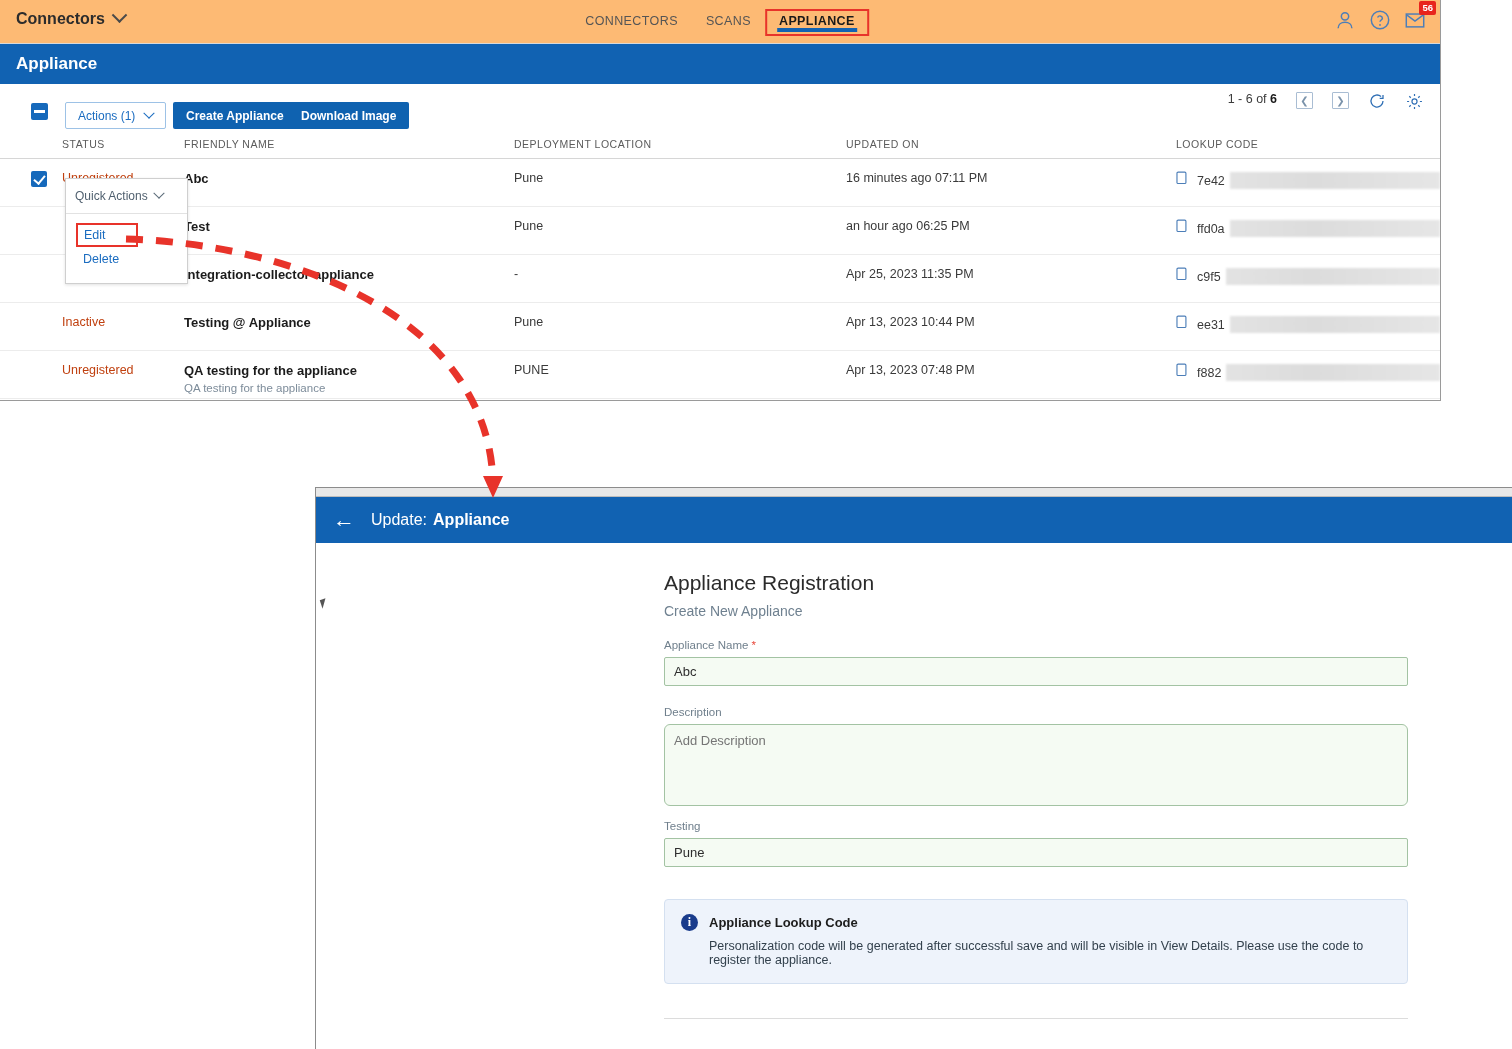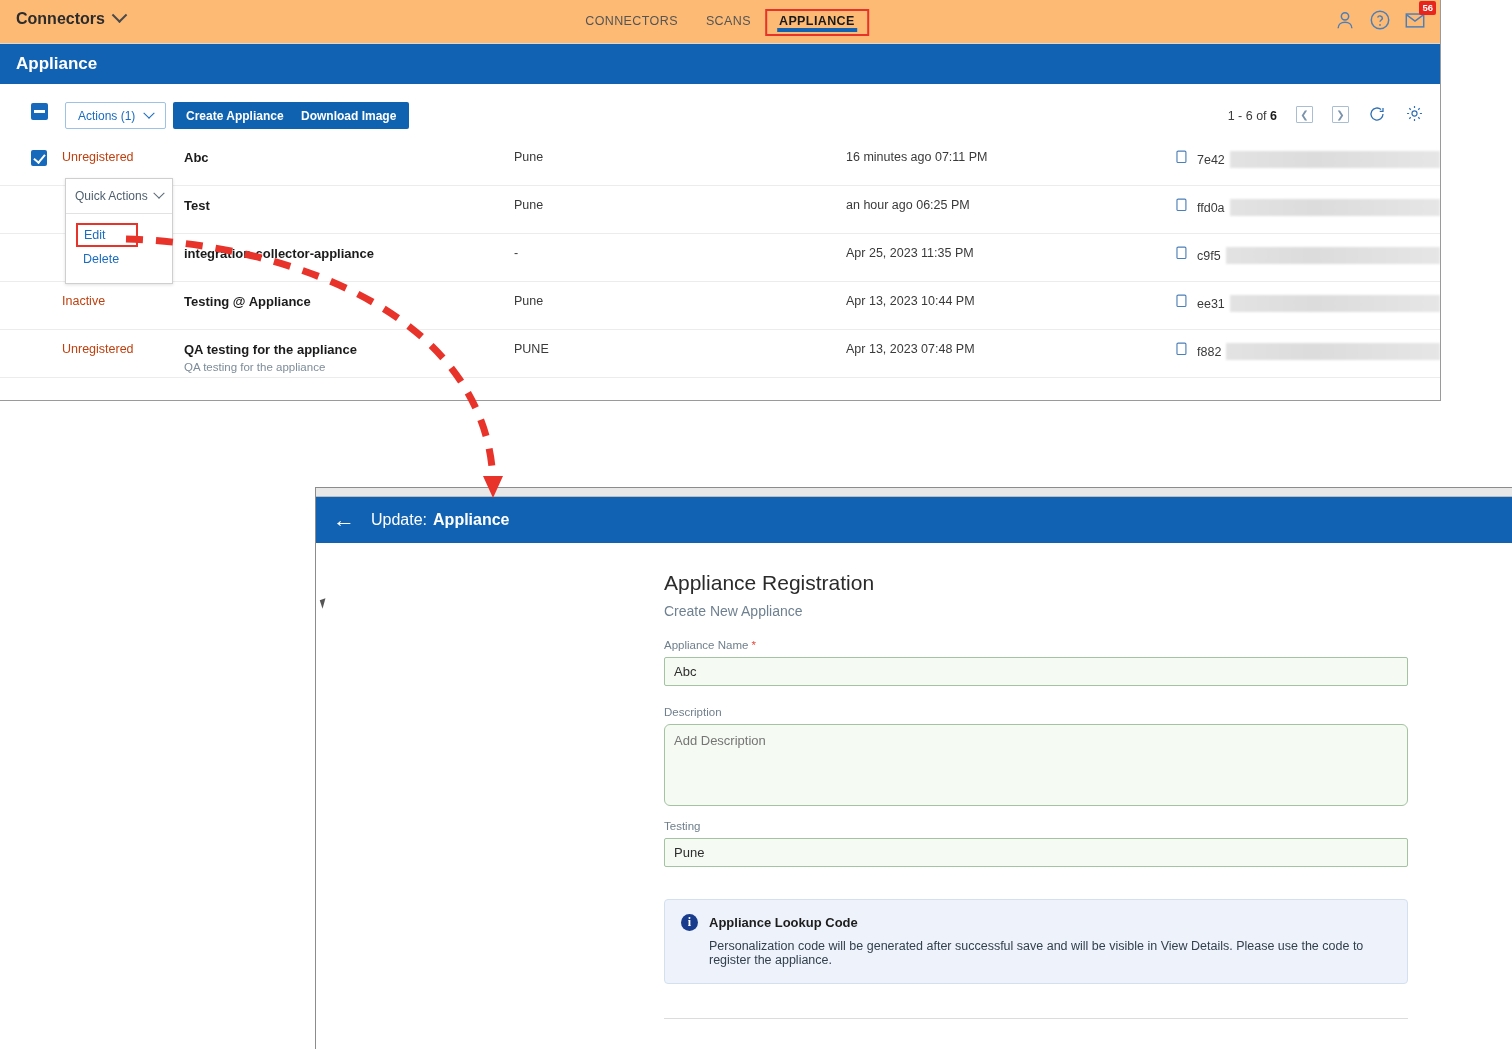--- a/index.html
+++ b/index.html
@@ -86,22 +86,22 @@
   .btn-primary-sm {
     position: absolute; top: 18px; height: 27px;
     display: flex; align-items: center; justify-content:center;
     background: #0f62b0; color: #fff; font-size: 12px; font-weight: bold;
     padding: 0 13px; border: none; border-radius: 2px; cursor: pointer;
   }
   #btn-create { left: 173px; }
   #btn-download { left: 288px; }
 
   .pager {
-    position: absolute; right: 16px; top: 20px;
-    display: flex; align-items: flex-end; gap: 19px;
+    position: absolute; right: 16px; top: 8px;
+    display: flex; align-items: flex-start; gap: 19px;
     font-size: 12.5px; color: #3c3c3c;
   }
   .pager b { color: #1a1a1a; }
   .pg-btn {
     width: 17px; height: 17px; border: 1px solid #a9bdd3; color:#7b93ab;
     display: flex; align-items:center; justify-content:center; font-size: 10px;
     border-radius: 1px; cursor: pointer; background:#fff;
   }
   .ic-btn { color: #2f6fb5; cursor: pointer; display:flex; }
 
@@ -140,21 +140,21 @@
   .copy-ic { width: 13px; height: 15px; flex: none; }
   .code-txt { font-size: 12.5px; color: #3a3a3a; }
   .redact {
     flex: 1; height: 17px; margin-left: -3px;
     background: linear-gradient(90deg,#e3e3e3,#dcdcdc 40%,#e6e6e6);
     filter: blur(1px);
   }
 
   
   .qa-pop {
-    position: absolute; left: 65px; top: 178px; width: 108px;
+    position: absolute; left: 65px; top: 178px; width: 123px;
     background: #fff; border: 1px solid #cfcfcf; z-index: 30;
     box-shadow: 0 1px 3px rgba(0,0,0,.12);
   }
   .qa-head {
     height: 35px; display: flex; align-items: center; gap: 7px;
     padding: 0 9px; font-size: 12px; color: #50606f;
     border-bottom: 1px solid #e2e2e2; cursor: pointer;
   }
   .chev-qa {
     display:inline-block; width: 8px; height: 8px;
@@ -299,20 +299,28 @@
         <span class="ic-btn">
           <svg viewBox="0 0 24 24" width="19" height="19" fill="none" stroke="#2f6fb5" stroke-width="1.5">
             <circle cx="12" cy="12" r="3.2"></circle>
             <path d="M12 2.6v2.6M12 18.8v2.6M2.6 12h2.6M18.8 12h2.6M5.4 5.4l1.9 1.9M16.7 16.7l1.9 1.9M18.6 5.4l-1.9 1.9M7.3 16.7l-1.9 1.9"></path>
           </svg>
         </span>
       </div>
     </div>
 
     <div class="tbl">
+      <div class="tbl-head">
+        <div class="c-check"></div>
+        <div class="c-status">STATUS</div>
+        <div class="c-name">FRIENDLY NAME</div>
+        <div class="c-loc">DEPLOYMENT LOCATION</div>
+        <div class="c-upd">UPDATED ON</div>
+        <div class="c-code">LOOKUP CODE</div>
+      </div>
       <div id="rows-host">
           <div class="tbl-row">
             <div class="c-check">
               <div class="row-check"></div>
             </div>
             <div class="c-status st">Unregistered</div>
             <div class="c-name">
               <div class="nm">Abc</div>
             </div>
             <div class="c-loc cell">Pune</div>

